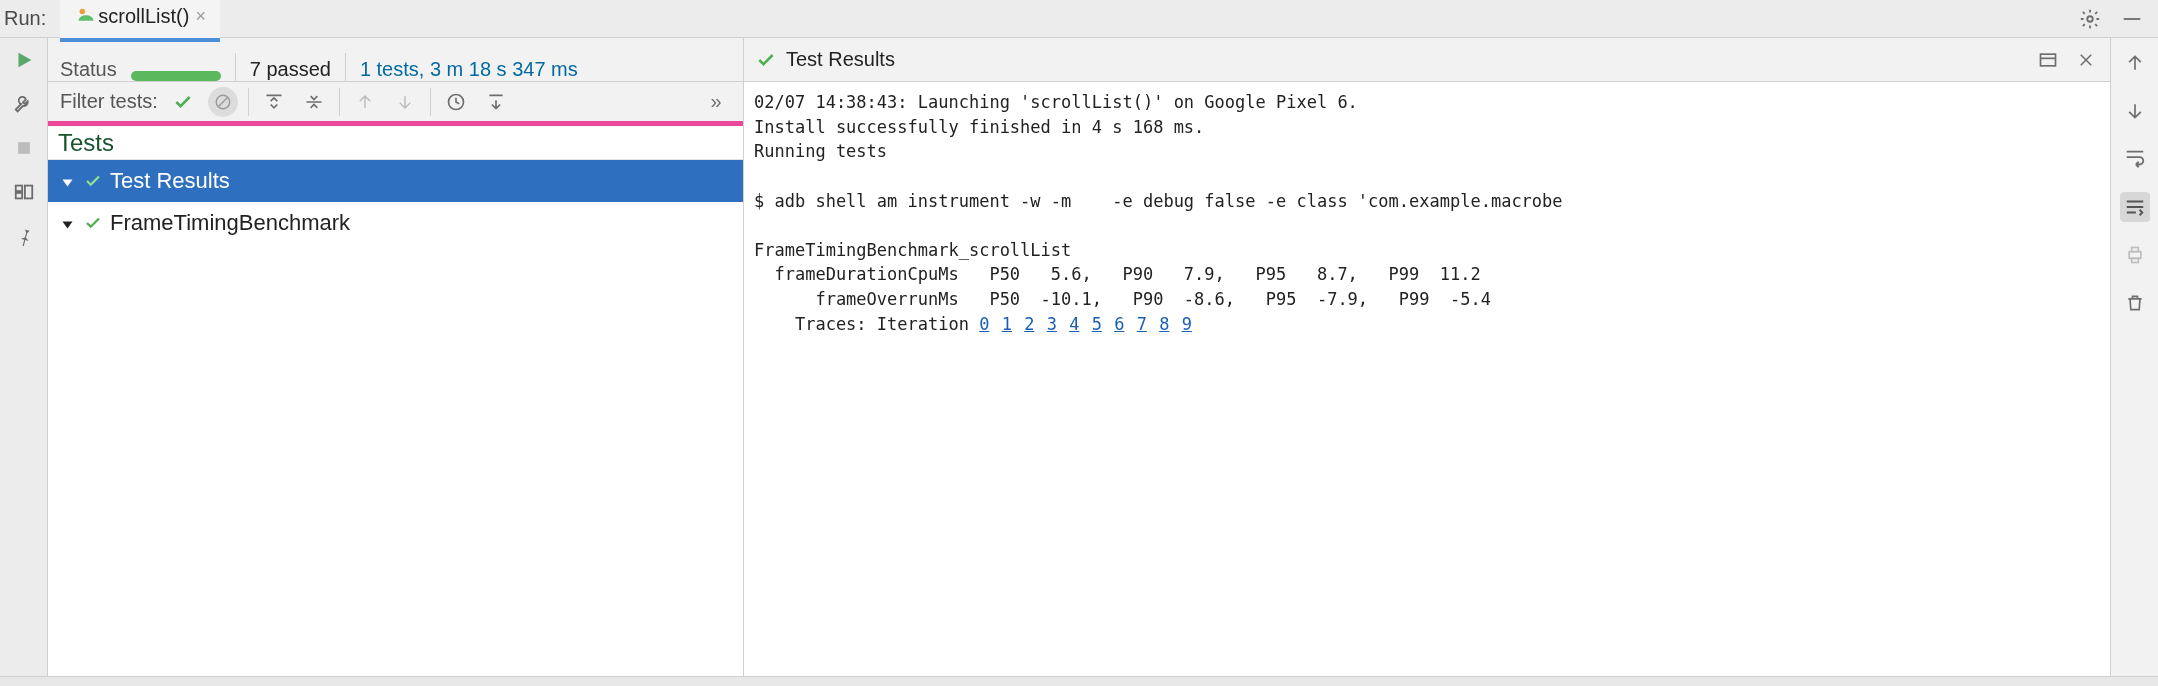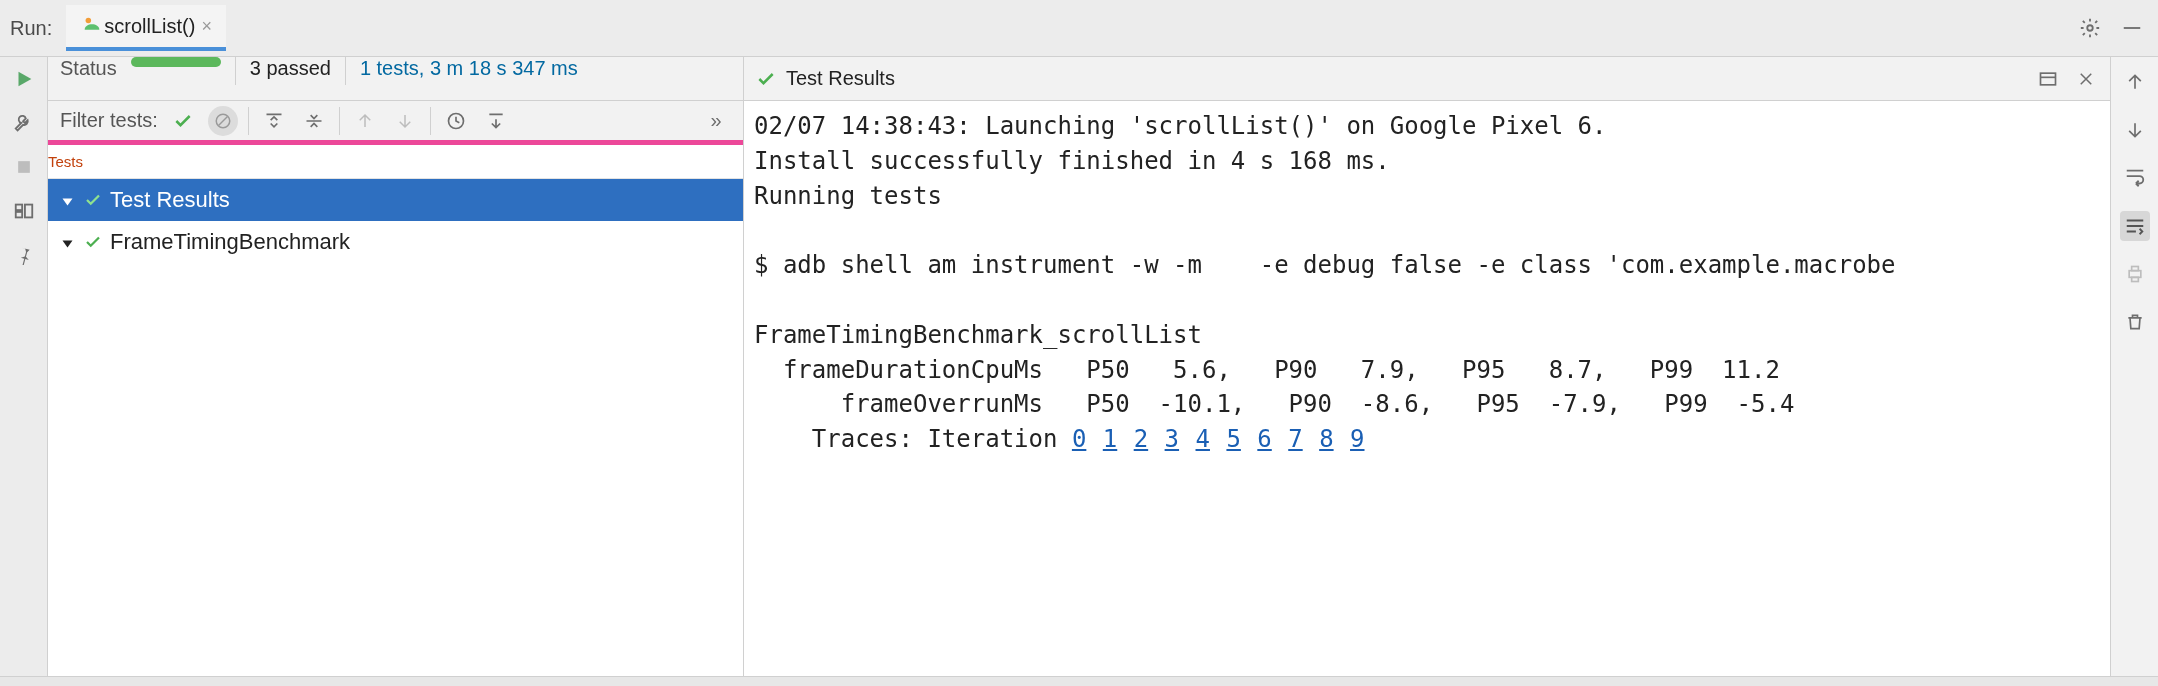--- a/index.html
+++ b/index.html
@@ -9,25 +9,24 @@
     font-family: -apple-system, "Segoe UI", "Helvetica Neue", Arial, sans-serif;
     font-size: 20px;
     background: #f2f2f2;
     color: #222;
     overflow: hidden;
   }
   .root { display: flex; flex-direction: column; height: 100%; }
 
   
   .tabbar {
-    height: 57px;
+    height: 38px;
     background: #ececec;
     border-bottom: 1px solid #d0d0d0;
     display: flex; align-items: center;
-    padding-left: 6px;
   }
   .run-label { color: #4a4a4a; padding: 0 14px 0 4px; }
   .tab {
     display: flex; align-items: center; gap: 0;
     height: 46px; padding: 0 14px;
     background: #ececec;
     border-bottom: 4px solid transparent;
     position: relative;
   }
   .tab.active { border-bottom-color: #4a90d9; background: #f4f4f4; }
@@ -43,21 +42,21 @@
     border-right: 1px solid #d0d0d0;
     display: flex; flex-direction: column; align-items: center;
     padding-top: 10px; gap: 20px;
   }
   .gutter .ico { color: #6e6e6e; }
 
   .middle { width: 696px; display: flex; flex-direction: column; border-right: 1px solid #d0d0d0; background: #fff; }
   .statusbar {
     height: 44px; background: #f2f2f2;
     border-bottom: 1px solid #d0d0d0;
-    display: flex; align-items: flex-start; padding: 0 12px; gap: 14px;
+    display: flex; align-items: flex-end; padding: 0 12px; gap: 14px;
   }
   .statusbar .lbl { color: #555; }
   .progress {
     width: 90px; height: 10px; border-radius: 5px;
     background: linear-gradient(#5cb85c,#5cb85c);
   }
   .vsep { width: 1px; height: 28px; background: #d0d0d0; }
   .passcount { color: #222; }
   .timing { color: #0369a1; }
 
@@ -68,21 +67,21 @@
   }
   .filterbar .lbl { color: #555; }
   .iconbtn {
     width: 30px; height: 30px; display: inline-flex; align-items: center; justify-content: center;
     border-radius: 4px; color: #6e6e6e;
   }
   .iconbtn.active { color: #4caf50; }
   .iconbtn.muted { background: #dcdcdc; color: #9a9a9a; border-radius: 50%; }
   .iconbtn.disabled { color: #bdbdbd; }
 
-  .treehdr { height: 34px; border-bottom: 1px solid #e3e3e3; font-size: 15px; color: #c2410c; display: flex; align-items: center; background: #fff; }
+  .treehdr { height: 34px; border-bottom: 1px solid #e3e3e3; font-size: 24px; color: #14532d; padding-left: 10px; display: flex; align-items: center; background: #fff; }
   .tree { flex: 1; overflow: auto; background: #fff; }
   .node { display: flex; align-items: center; gap: 8px; height: 42px; padding-left: 10px; font-size: 22px; }
   .node.sel { background: #2e6fc0; color: #fff; }
   .chev { width: 18px; display: inline-block; text-align: center; }
   .chev::before { content: ""; display: inline-block; width: 0; height: 0; border-left: 7px solid currentColor; border-top: 5px solid transparent; border-bottom: 5px solid transparent; transform: rotate(90deg); }
   .node.sel .chev::before { border-left-color: #fff; }
   .check { color: #4caf50; font-weight: bold; }
   .node.sel .check { color: #8fe28f; }
 
   
@@ -90,21 +89,21 @@
   .console { flex: 1; display: flex; flex-direction: column; background: #fff; min-width: 0; }
   .console-hdr {
     height: 44px; background: #f2f2f2;
     border-bottom: 1px solid #d0d0d0;
     display: flex; align-items: center; padding: 0 12px; gap: 10px;
   }
   .console-hdr .right { margin-left: auto; display: flex; gap: 14px; }
   .console-body {
     flex: 1;
     font-family: ui-monospace, "SF Mono", Menlo, Consolas, monospace;
-    font-size: 24px; line-height: 1.45;
+    font-size: 17px; line-height: 1.45;
     padding: 8px 10px 0 10px;
     white-space: pre;
     overflow: hidden;
     color: #222;
   }
   .tracelinks a { color: #1a5fb4; text-decoration: underline; margin-right: 2px; }
 
   .right-gutter {
     width: 48px; background: #f2f2f2;
     border-left: 1px solid #d0d0d0;
@@ -180,21 +179,21 @@
             <path d="M14 3l7 7-4 1-4 4 1 5-3-3-6 6-1-1 6-6-3-3 5 1 4-4 1-4z" transform="rotate(-30 12 12)"></path>
           </svg>
       </span>
     </div>
 
     <div class="middle">
       <div class="statusbar">
         <span class="lbl">Status</span>
         <span class="progress"></span>
         <span class="vsep"></span>
-        <span class="passcount">3 passed</span>
+        <span class="passcount">7 passed</span>
         <span class="vsep"></span>
         <span class="timing">1 tests, 3 m 18 s 347 ms</span>
       </div>
 
       <div class="filterbar">
         <span class="lbl">Filter tests:</span>
         <span class="iconbtn active">
           <svg width="20" height="20" viewBox="0 0 24 24" fill="none" stroke="#4caf50" stroke-width="3">
               <path d="M4 12l5 5L20 6"></path>
             </svg>

